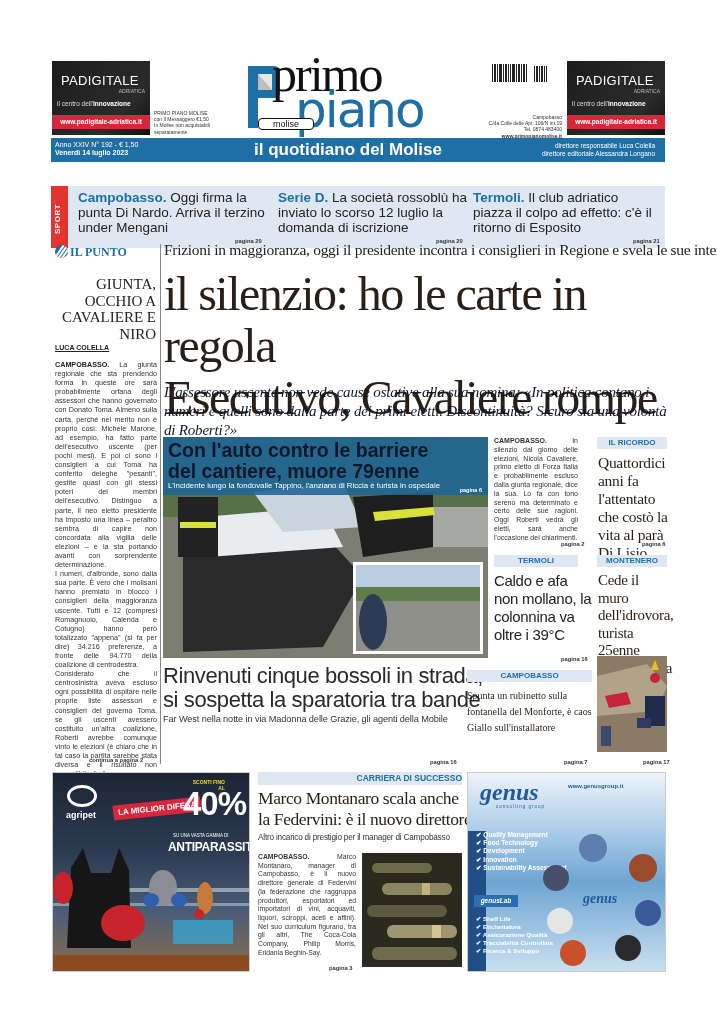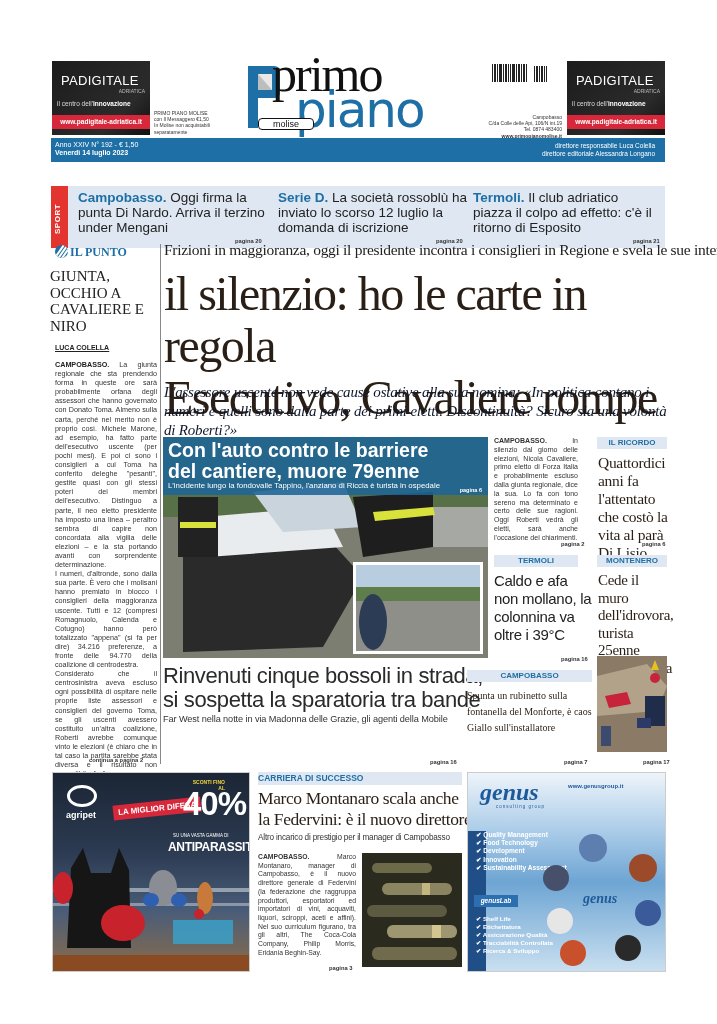--- a/index.html
+++ b/index.html
@@ -24,47 +24,47 @@
 
 .sport{position:absolute;left:51px;top:186px;width:614px;height:62px;background:#dfe8f2}
 .sport-tab{position:absolute;left:0;top:0;width:17px;height:62px;background:#e3342f}
 .sport-tab span{position:absolute;left:2px;top:48px;transform:rotate(-90deg);transform-origin:left top;font-size:8px;font-weight:700;color:#fff;letter-spacing:0.5px;white-space:nowrap}
 .sport-item{position:absolute;top:4px;font-size:13.5px;line-height:15px;color:#222}
 .sport-item b{color:#1e6fa5;font-weight:700}
 
 .ilpunto{position:absolute;left:55px;top:245px;font-family:"Liberation Serif",serif;font-weight:700;color:#1e6fa5;font-size:12px}
 .ilpunto-icon{display:inline-block;width:13px;height:13px;border-radius:50%;background:#1e6fa5;vertical-align:-2px;margin-right:2px;position:relative;overflow:hidden}
 .ilpunto-icon:after{content:"";position:absolute;left:3px;top:-2px;width:2px;height:18px;background:#fff;transform:rotate(35deg);box-shadow:3px 0 0 #fff,6px 0 0 #fff}
-.side-title{position:absolute;left:50px;top:268px;width:106px;text-align:left;font-family:"Liberation Serif",serif;font-size:15px;line-height:16.5px;color:#222}
+.side-title{position:absolute;left:50px;top:276px;width:106px;text-align:right;font-family:"Liberation Serif",serif;font-size:15px;line-height:16.5px;color:#222}
 .byline{position:absolute;left:55px;top:344px;font-size:7px;font-weight:700;text-decoration:underline;color:#222}
 .side-body{position:absolute;left:55px;top:360px;width:102px;font-size:7.2px;line-height:9.1px;text-align:justify;color:#333;hyphens:auto}
 .side-body b{color:#222}
 .vrule{position:absolute;left:160px;top:244px;width:1px;height:520px;background:#888}
 
 .kicker{position:absolute;left:164px;top:241px;font-family:"Liberation Serif",serif;font-size:15.5px;color:#222;white-space:nowrap;letter-spacing:-0.3px}
 .headline{position:absolute;left:164px;top:268px;width:510px;font-family:"Liberation Serif",serif;font-size:48px;line-height:52px;color:#2a1f16;letter-spacing:-1.5px}
 .subhead{position:absolute;left:164px;top:383px;width:510px;font-family:Liberation Serif, serif;font-style:italic;font-size:15px;line-height:19px;color:#0f172a;letter-spacing:-0.2px}
 
 .photo-main{position:absolute;left:163px;top:437px;width:325px;height:221px;overflow:hidden;background:#777}
 .pm-banner{position:absolute;left:0;top:0;width:325px;height:58px;background:rgba(30,100,150,0.88)}
-.pm-title{position:absolute;left:5px;top:3px;font-size:19.5px;line-height:21px;font-weight:700;color:#ffffff;letter-spacing:0}
+.pm-title{position:absolute;left:5px;top:3px;font-size:19.5px;line-height:21px;font-weight:700;color:#0f172a;letter-spacing:0}
 .pm-sub{position:absolute;left:5px;top:44px;font-size:7.8px;color:#fff;white-space:nowrap}
 .pm-pg{position:absolute;right:6px;top:50px;font-size:5.5px;font-weight:700;color:#fff}
 .big2{position:absolute;left:163px;top:664px;font-size:22px;line-height:24px;color:#2a2a2a;letter-spacing:-0.4px;white-space:nowrap}
 .big2-sub{position:absolute;left:163px;top:713px;font-size:9.2px;line-height:12.5px;color:#333;white-space:nowrap;letter-spacing:-0.1px}
 
 .rtext{position:absolute;left:494px;top:437px;width:84px;font-size:7px;line-height:8.8px;text-align:justify;color:#333}
 .label-box{position:absolute;height:12px;background:#dfe8f2;color:#1e6fa5;font-size:8px;font-weight:700;text-align:center;line-height:12px}
 .serif-h{position:absolute;font-family:"Liberation Serif",serif;color:#2a1f16}
 .sans-h{position:absolute;color:#222}
 .pgx{position:absolute;font-size:5.8px;font-weight:700;color:#333}
 
 .ad-agripet{position:absolute;left:52px;top:772px;width:198px;height:200px;overflow:hidden;background:linear-gradient(180deg,#1b2535 0%,#2c3b52 40%,#4a5d78 70%,#8b6c4a 100%);border:1px solid #ccc}
 .ad-genus{position:absolute;left:467px;top:772px;width:199px;height:200px;overflow:hidden;background:linear-gradient(180deg,#eef4fa 0%,#a9cbe8 30%,#6ea5d3 55%,#c9dff0 100%);border:1px solid #ccc}
-.carriera-lbl{position:absolute;left:258px;top:772px;width:204px;height:13px;background:#dfe8f2;color:#1e6fa5;font-size:8.5px;font-weight:700;text-align:left;line-height:13px}
+.carriera-lbl{position:absolute;left:258px;top:772px;width:204px;height:13px;background:#dfe8f2;color:#1e6fa5;font-size:8.5px;font-weight:700;text-align:right;line-height:13px}
 </style>
 </head>
 <body>
 
 <div class="pad-ad" style="left:52px;top:61px">
   <div class="t1"><b>PA</b><span>DIGITALE</span></div>
   <div class="t2">ADRIATICA</div>
   <div class="t3"><span>il centro dell'</span><b>innovazione</b></div>
   <div class="url">www.padigitale-adriatica.it</div>
 </div>
@@ -127,20 +127,21 @@
   <div class="t2">ADRIATICA</div>
   <div class="t3"><span>il centro dell'</span><b>innovazione</b></div>
   <div class="url">www.padigitale-adriatica.it</div>
 </div>
 
 <div class="bluebar">
   <div class="abs" style="left:4px;top:3px;font-size:7px;line-height:8px">
     <div>Anno XXIV N° 192 - € 1,50</div>
     <div style="font-weight:700">Venerdì 14 luglio 2023</div>
   </div>
+  <div class="abs" style="left:203px;top:2px;font-size:17px;font-weight:700;white-space:nowrap">il quotidiano del Molise</div>
   <div class="abs" style="right:10px;top:4px;font-size:6.5px;line-height:8px;text-align:right">
     <div>direttore responsabile Luca Colella</div>
     <div>direttore editoriale Alessandra Longano</div>
   </div>
 </div>
 
 <div class="sport">
   <div class="sport-tab">
       <span>SPORT</span>
     </div>

